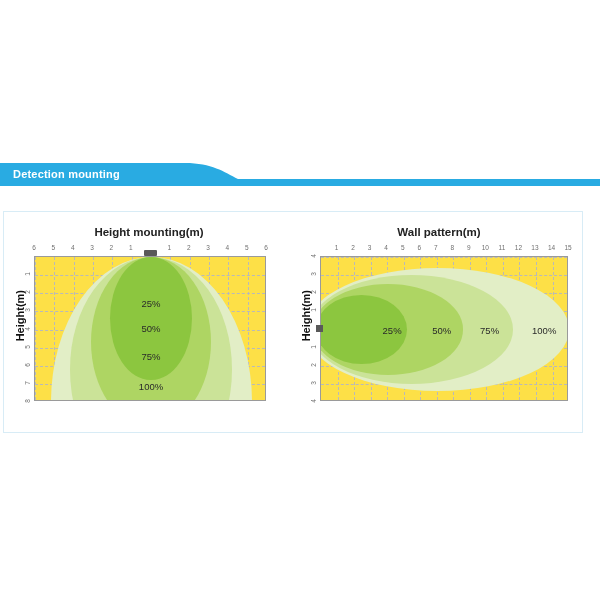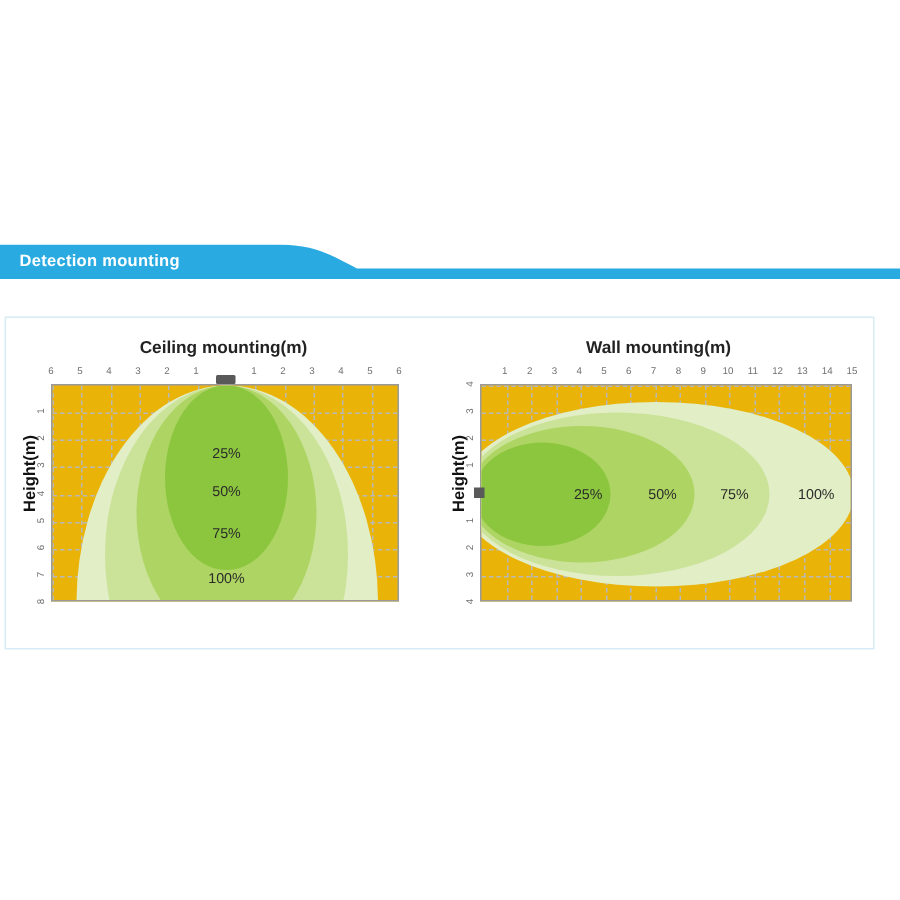--- a/index.html
+++ b/index.html
@@ -39,21 +39,21 @@
   }
   .ylabel{
     position:absolute;
     font-size:11px;font-weight:bold;color:#111;
     writing-mode:vertical-rl;transform:rotate(180deg);
     white-space:nowrap;
   }
   .plot{
     position:absolute;
     border:1px solid #9a9a9a;
-    background:#eab308;
+    background:#fde047;
     box-sizing:border-box;
     overflow:hidden;
   }
   .grid-line-v{position:absolute;top:0;bottom:0;width:0;border-left:1px dashed #b9b9b9;}
   .grid-line-h{position:absolute;left:0;right:0;height:0;border-top:1px dashed #b9b9b9;}
   .grid-solid-v{position:absolute;top:0;bottom:0;width:0;border-left:1px solid #b0b0b0;}
   .grid-solid-h{position:absolute;left:0;right:0;height:0;border-top:1px solid #b0b0b0;}
 
   .xtick{
     position:absolute;font-size:6.5px;color:#6f6f6f;
@@ -80,21 +80,21 @@
   <svg id="banner-svg" viewBox="0 0 600 24" preserveAspectRatio="none">
     <path d="M0,0 L185,0 C212,0 224,9 238,16 L600,16 L600,23 L0,23 Z" fill="#29abe2"></path>
   </svg>
 </div>
 <div id="banner-label">Detection mounting</div>
 
 <div id="content-panel">
 
   <div class="chart-block" id="ceiling-block" style="left:2px;width:286px;">
 
-    <div class="chart-title">Ceiling mounting(m)</div>
+    <div class="chart-title">Height mounting(m)</div>
 
     <div class="ylabel" id="ceiling-ylabel" style="left:8px;top:78px;">Height(m)</div>
 
     <div id="ceiling-xticks">
         <div class="xtick" style="left:28.0px;top:32px;">6</div>
         <div class="xtick" style="left:47.3px;top:32px;">5</div>
         <div class="xtick" style="left:66.7px;top:32px;">4</div>
         <div class="xtick" style="left:86.0px;top:32px;">3</div>
         <div class="xtick" style="left:105.3px;top:32px;">2</div>
         <div class="xtick" style="left:124.7px;top:32px;">1</div>
@@ -146,21 +146,21 @@
         <div class="pct" style="left:116.0px;top:70.7px;">50%</div>
         <div class="pct" style="left:116.0px;top:98.8px;">75%</div>
         <div class="pct" style="left:116.0px;top:128.7px;">100%</div>
       </div>
 
     <div class="sensor" id="ceiling-sensor" style="left:138px;top:38px;width:13px;height:6px;border-radius:1px;"></div>
   </div>
 
   <div class="chart-block" id="wall-block" style="left:290px;width:290px;">
 
-    <div class="chart-title">Wall mounting(m)</div>
+    <div class="chart-title">Wall pattern(m)</div>
 
     <div class="ylabel" id="wall-ylabel" style="left:6px;top:78px;">Height(m)</div>
 
     <div id="wall-xticks">
         <div class="xtick" style="left:42.5px;top:32px;">1</div>
         <div class="xtick" style="left:59.1px;top:32px;">2</div>
         <div class="xtick" style="left:75.6px;top:32px;">3</div>
         <div class="xtick" style="left:92.1px;top:32px;">4</div>
         <div class="xtick" style="left:108.7px;top:32px;">5</div>
         <div class="xtick" style="left:125.2px;top:32px;">6</div>

